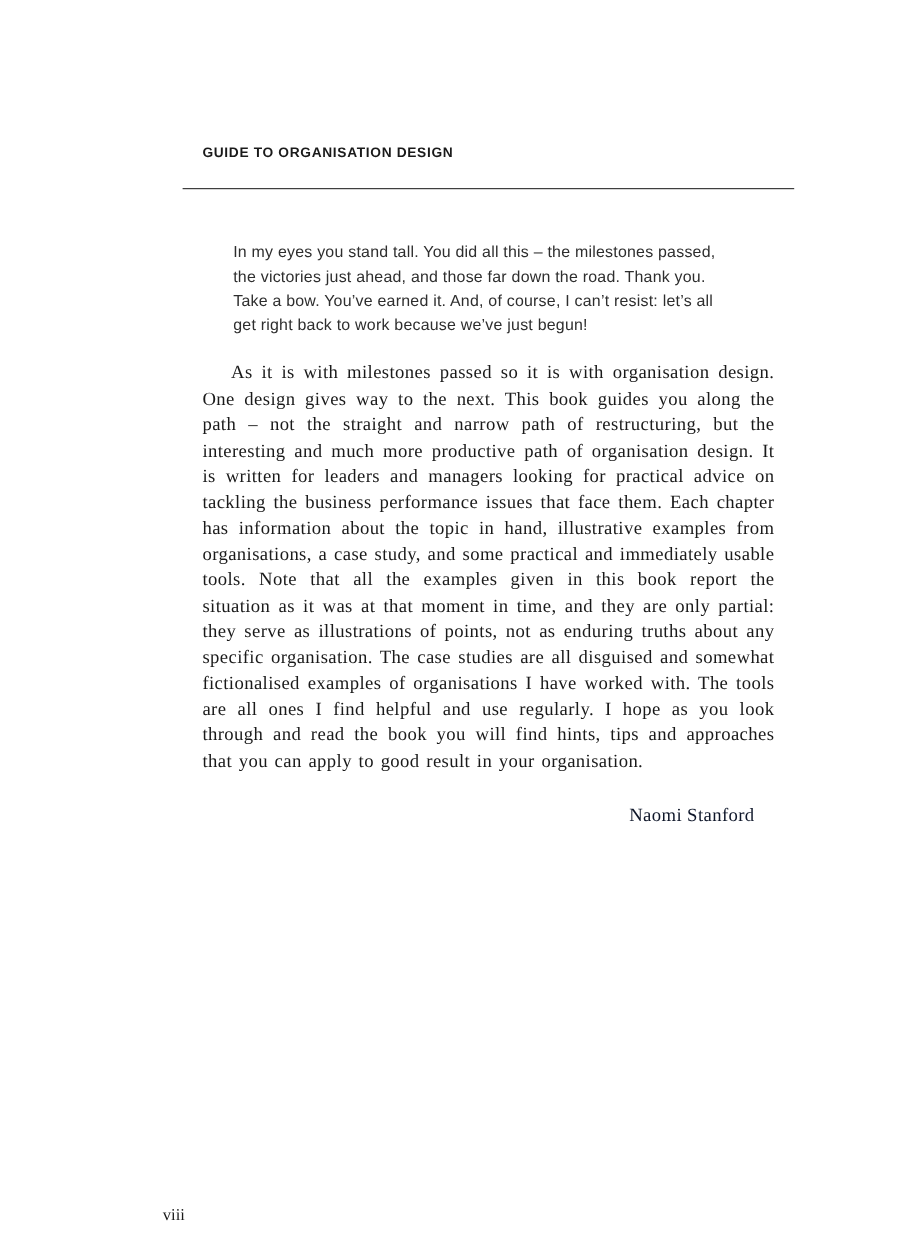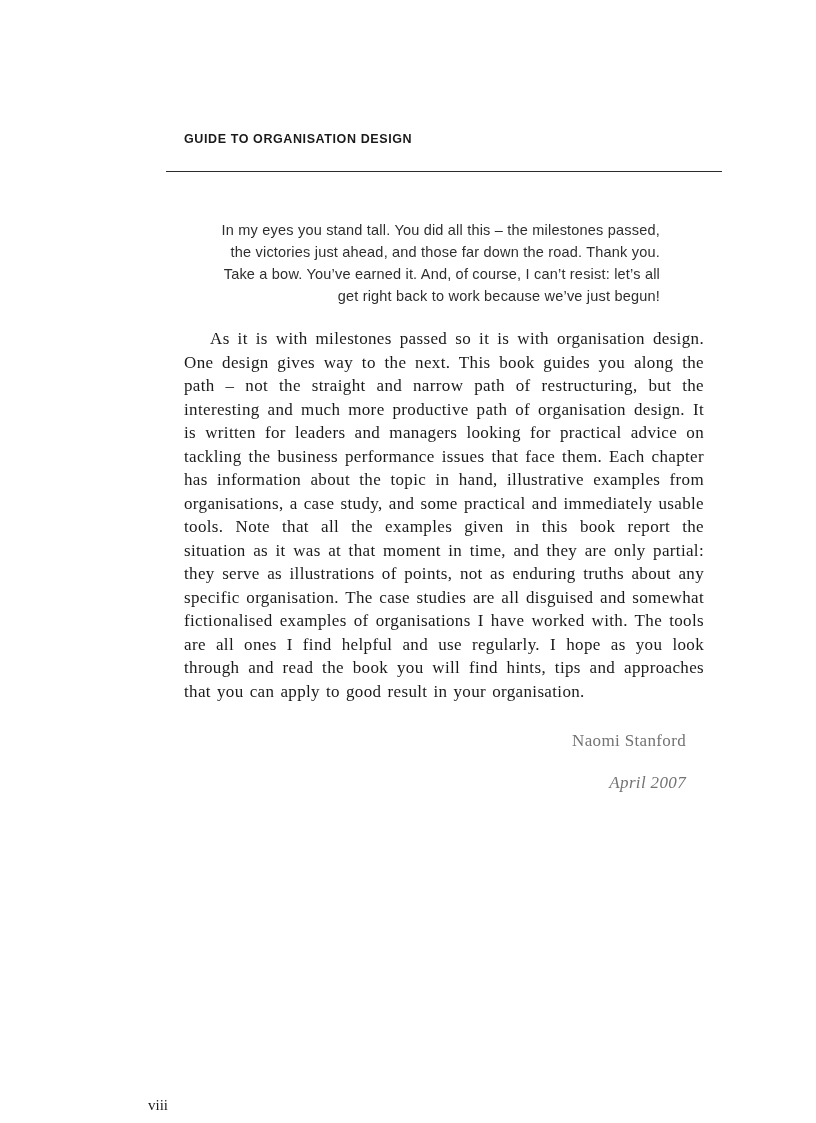--- a/index.html
+++ b/index.html
@@ -57,30 +57,30 @@
     text-indent: 26px;
   }
 
   .quote {
     font-family: "Liberation Sans", sans-serif;
     font-size: 14.5px;
     line-height: 22px;
     letter-spacing: 0.2px;
     color: #2e2e2e;
     margin: 19px 62px 20px 46px;
-    text-align: right;
+    text-align: left;
   }
 
   .signature {
     margin-top: 26px;
     text-align: right;
     font-size: 17px;
     line-height: 23.5px;
     letter-spacing: 0.35px;
-    color: #737373;
+    color: #0f172a;
   }
 
   .sig-date {
     font-style: italic;
   }
 
   .folio {
     position: absolute;
     left: 94px;
     bottom: 27px;
@@ -102,20 +102,19 @@
     <main class="content">
 
 
 
       <blockquote class="quote">In my eyes you stand tall. You did all this – the milestones passed, the victories just ahead, and those far down the road. Thank you. Take a bow. You’ve earned it. And, of course, I can’t resist: let’s all get right back to work because we’ve just begun!</blockquote>
 
       <p class="para indent">As it is with milestones passed so it is with organisation design. One design gives way to the next. This book guides you along the path – not the straight and narrow path of restructuring, but the interesting and much more productive path of organisation design. It is written for leaders and managers looking for practical advice on tackling the business performance issues that face them. Each chapter has information about the topic in hand, illustrative examples from organisations, a case study, and some practical and immediately usable tools. Note that all the examples given in this book report the situation as it was at that moment in time, and they are only partial: they serve as illustrations of points, not as enduring truths about any specific organisation. The case studies are all disguised and somewhat fictionalised examples of organisations I have worked with. The tools are all ones I find helpful and use regularly. I hope as you look through and read the book you will find hints, tips and approaches that you can apply to good result in your organisation.</p>
 
       <div class="signature">
         <div class="sig-name">Naomi Stanford</div>
-        <div class="sig-date">April 2007</div>
       </div>
 
     </main>
   </div>
 
   <div class="folio">viii</div>
 </div>
 
 </body></html>

